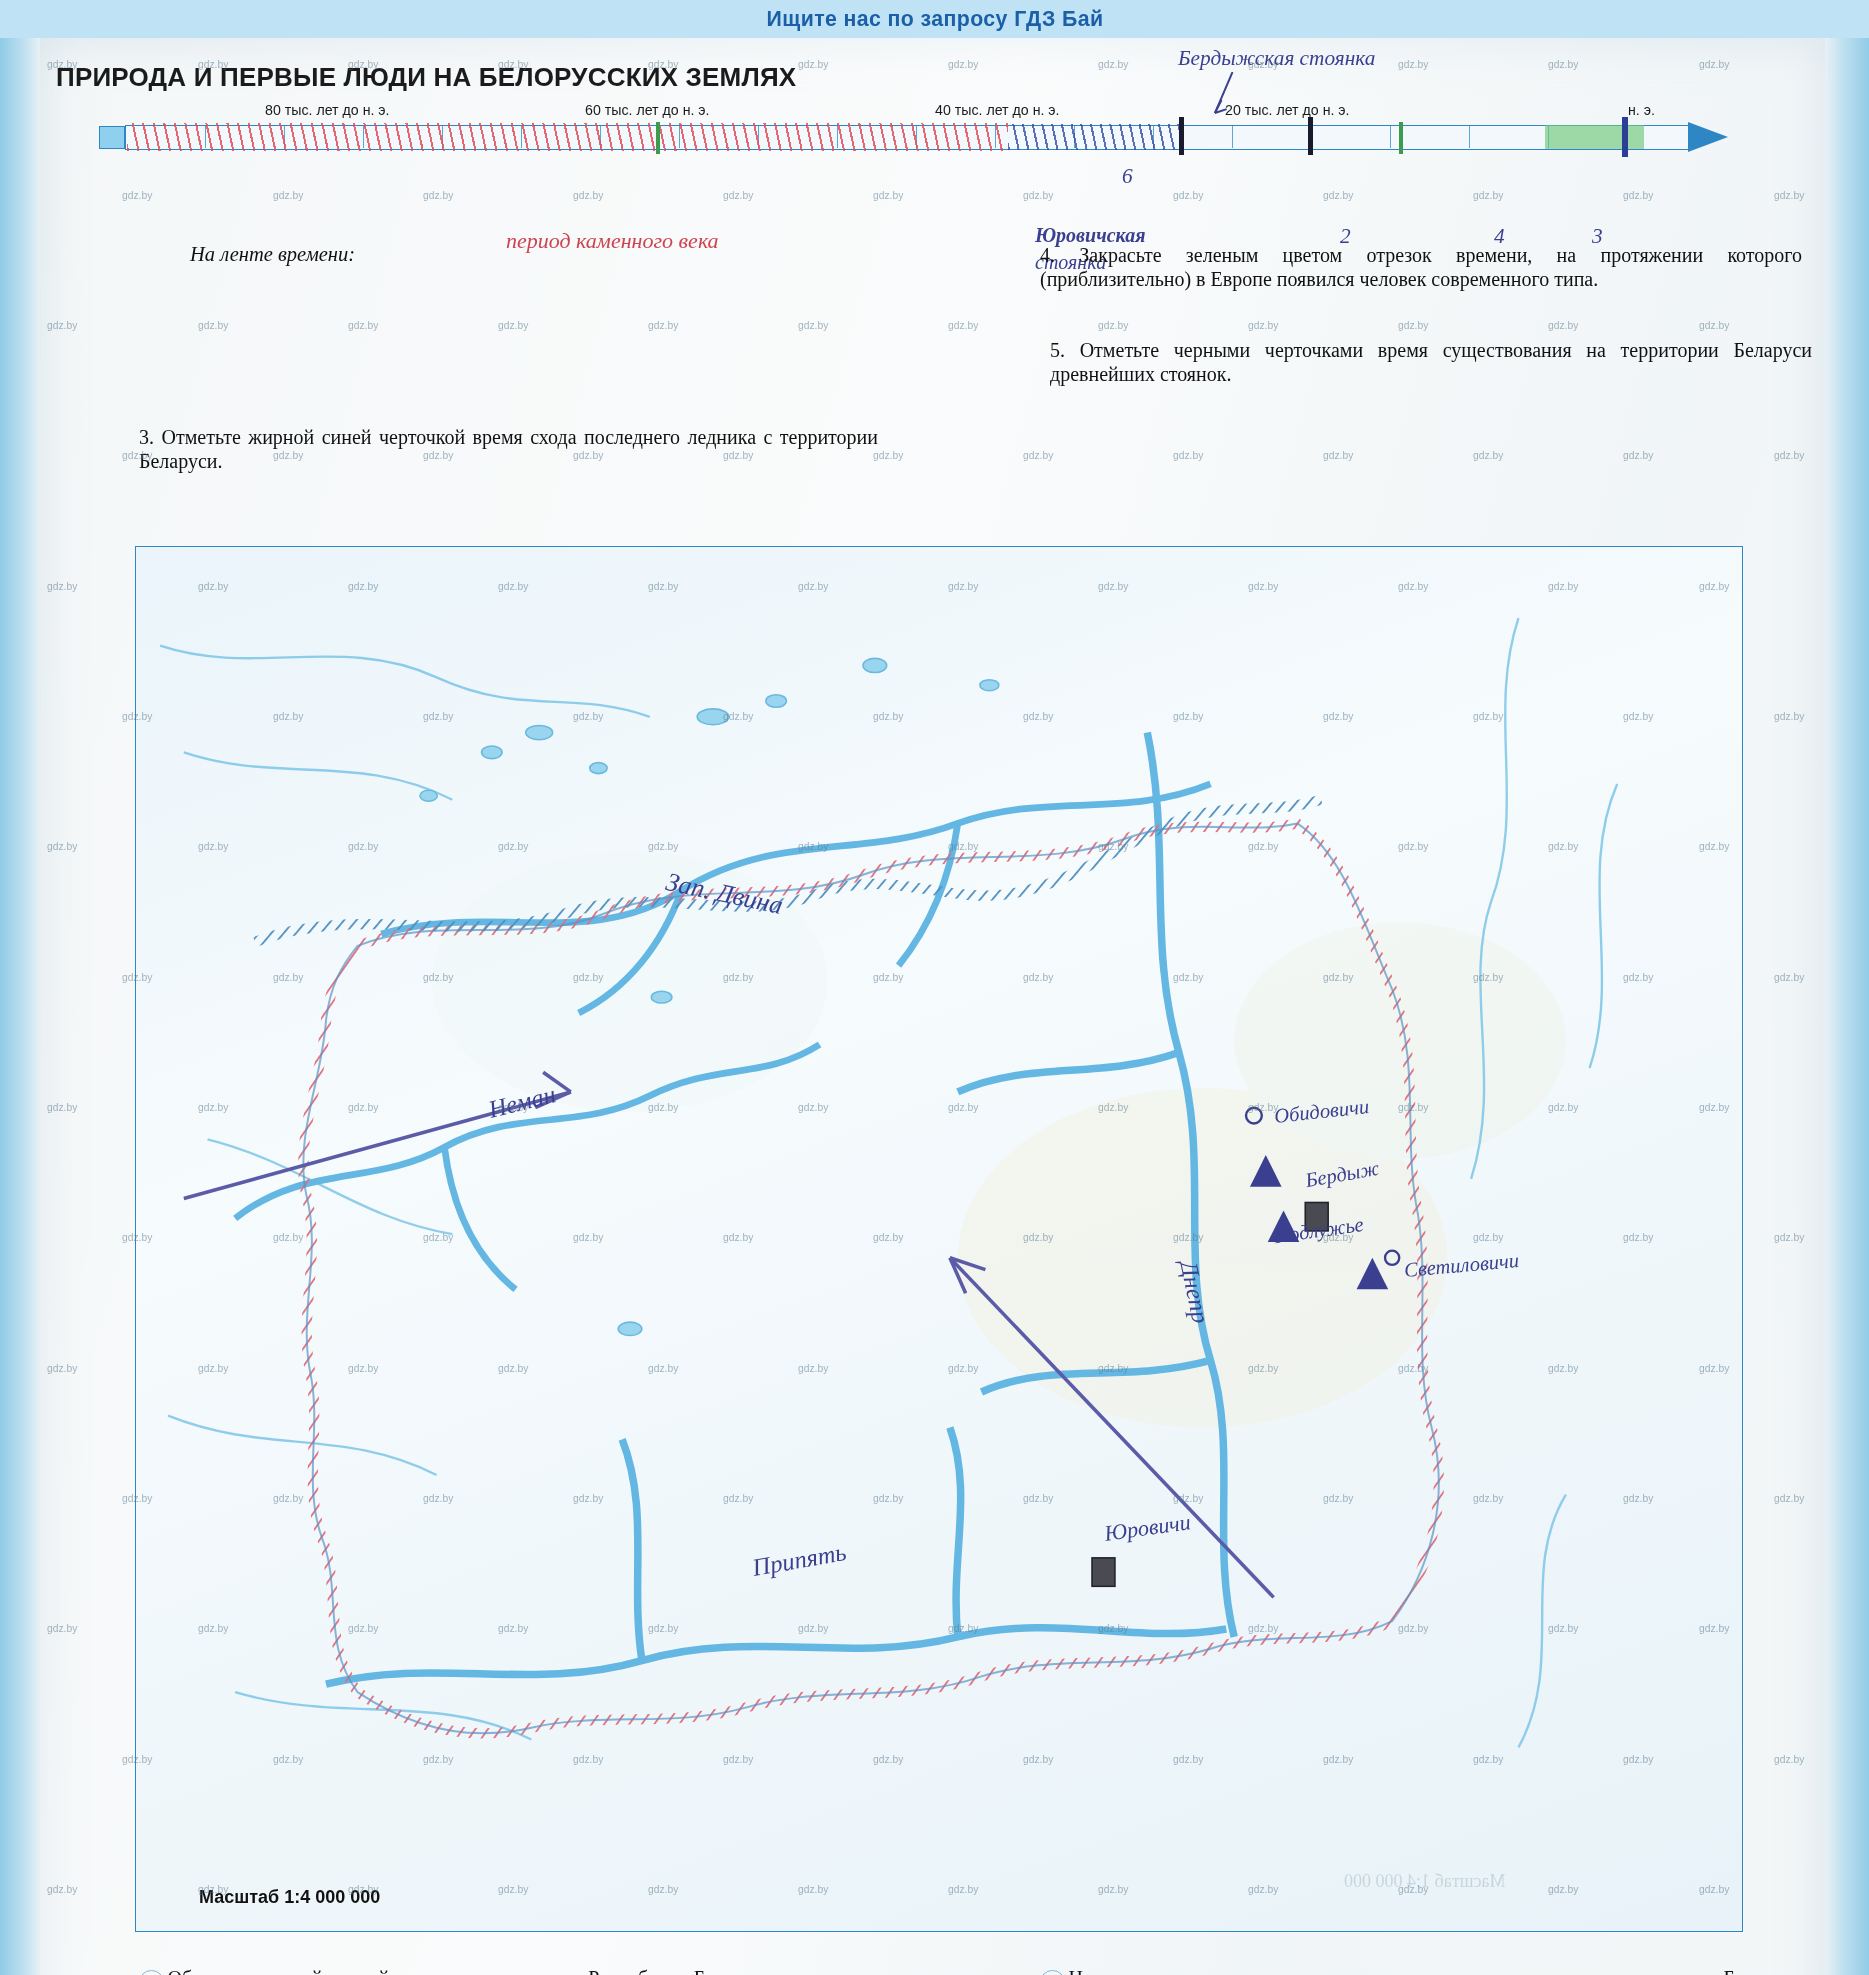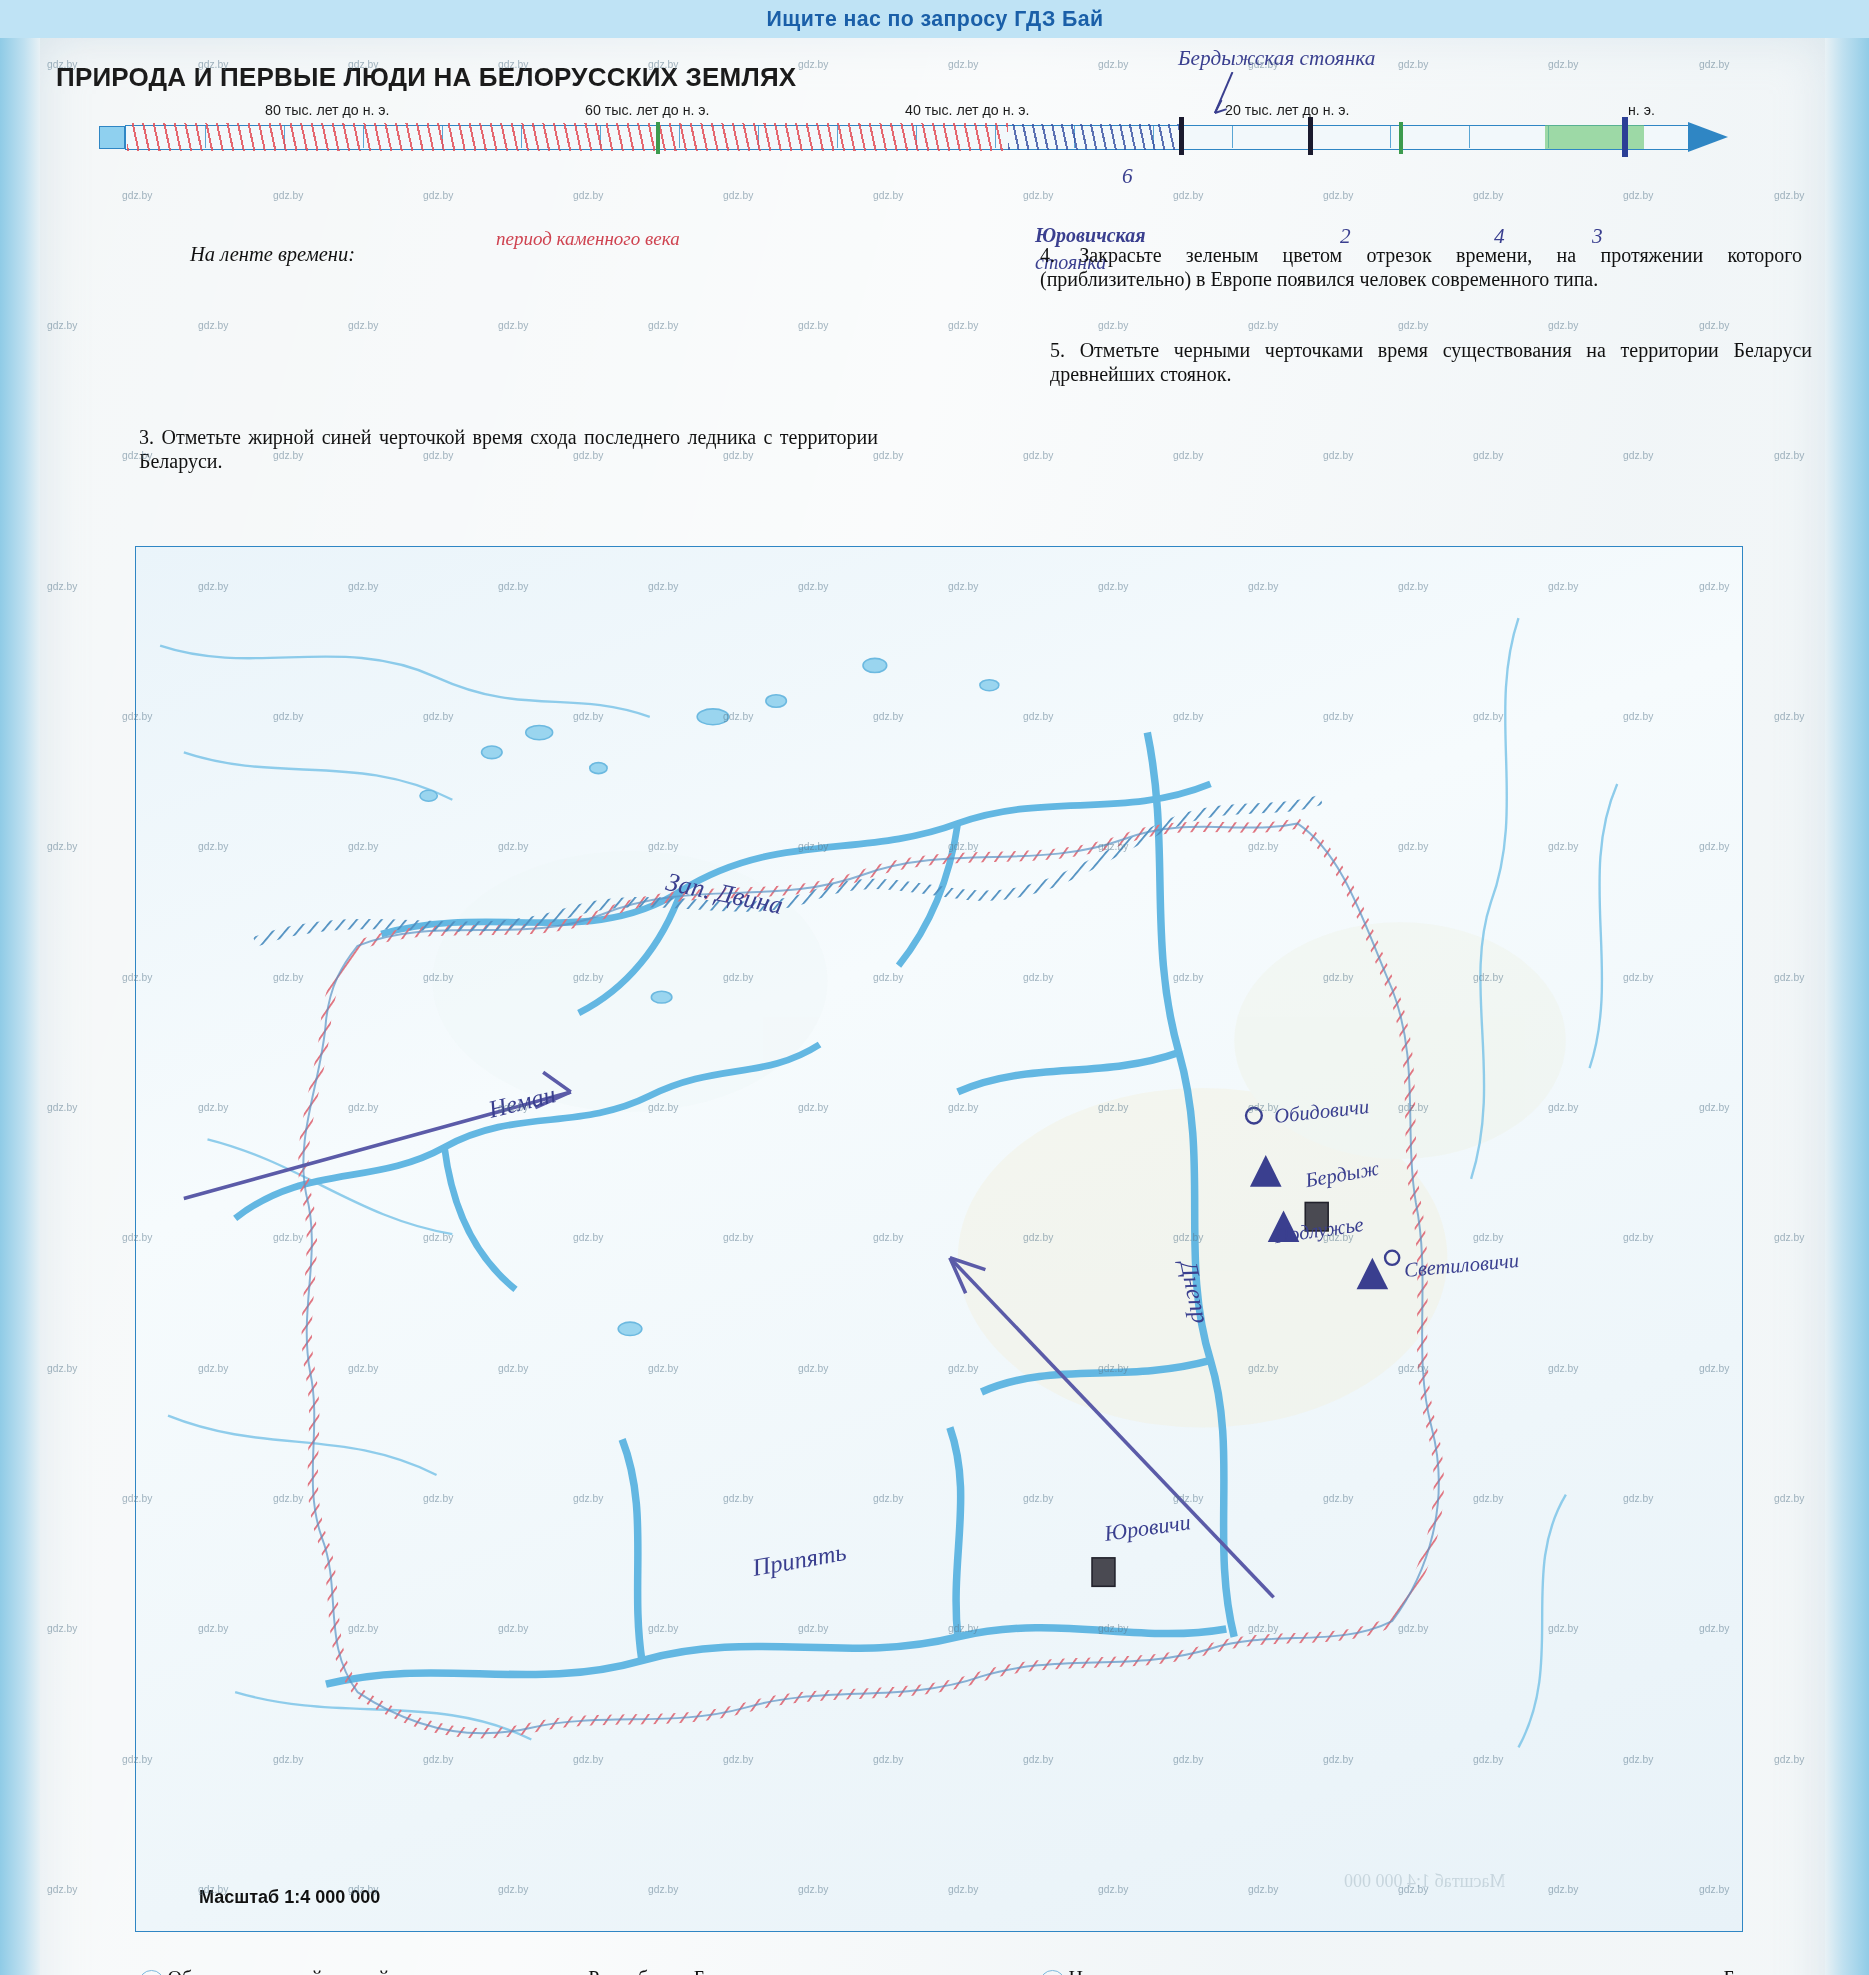--- a/index.html
+++ b/index.html
@@ -315,32 +315,32 @@
       <div class="blue-hatch" style="left:909px; width:174px;"></div>
       <div class="green-fill" style="left:1446px; width:99px;"></div>
       <div class="green-tick" style="left:557px;"></div>
       <div class="green-tick" style="left:1300px;"></div>
       <div class="black-tick" style="left:1080px;"></div>
       <div class="black-tick" style="left:1209px;"></div>
       <div class="blue-tick" style="left:1523px;"></div>
 
       <div class="tl-label" style="left:166px">80 тыс. лет до н. э.</div>
       <div class="tl-label" style="left:486px">60 тыс. лет до н. э.</div>
-      <div class="tl-label" style="left:806px">40 тыс. лет до н. э.</div>
+      <div class="tl-label" style="left:836px">40 тыс. лет до н. э.</div>
       <div class="tl-label" style="left:1126px">20 тыс. лет до н. э.</div>
       <div class="tl-label" style="left:1529px">н. э.</div>
     </div>
 
     <div class="hand-note" style="left:1138px; top:8px; font-size:21.3px;">Бердыжская стоянка</div>
     <svg style="position:absolute;left:1169px;top:34px;width:47px;height:43px;" viewBox="0 0 120 110" width="47" height="43">
       <path d="M60 0 L15 105" stroke="#3a3f8f" stroke-width="5" fill="none"></path>
       <path d="M15 105 L32 72 M15 105 L45 95" stroke="#3a3f8f" stroke-width="5" fill="none"></path>
     </svg>
 
-    <div class="hand-note red" style="left:456px; top:190px; font-size:19px;">период каменного века</div>
+    <div class="hand-note red" style="left:466px; top:190px; font-size:22px;">период каменного века</div>
     <div class="hand-note" style="left:995px; top:186px; font-size:20px;font-weight:bold;">Юровичская</div>
     <div class="hand-note" style="left:995px; top:213px; font-size:20px;">стоянка</div>
     <div class="hand-note num" style="left:1082px; top:126px;">6</div>
     <div class="hand-note num" style="left:1300px; top:186px;">2</div>
     <div class="hand-note num" style="left:1454px; top:186px;">4</div>
     <div class="hand-note num" style="left:1552px; top:186px;">3</div>
 
     <div class="instr-lead">На ленте времени:</div>
 
     <div class="instr col-left" style="top:387px;">3. Отметьте жирной синей черточкой время схода последнего ледника с территории Беларуси.</div>

